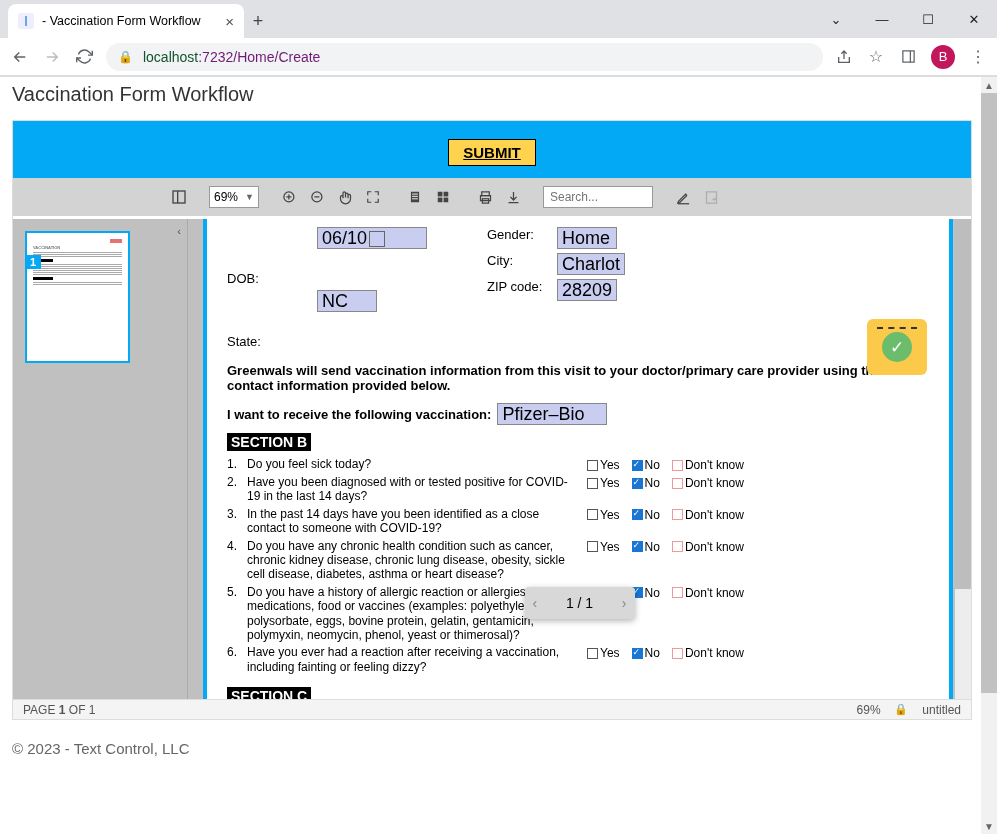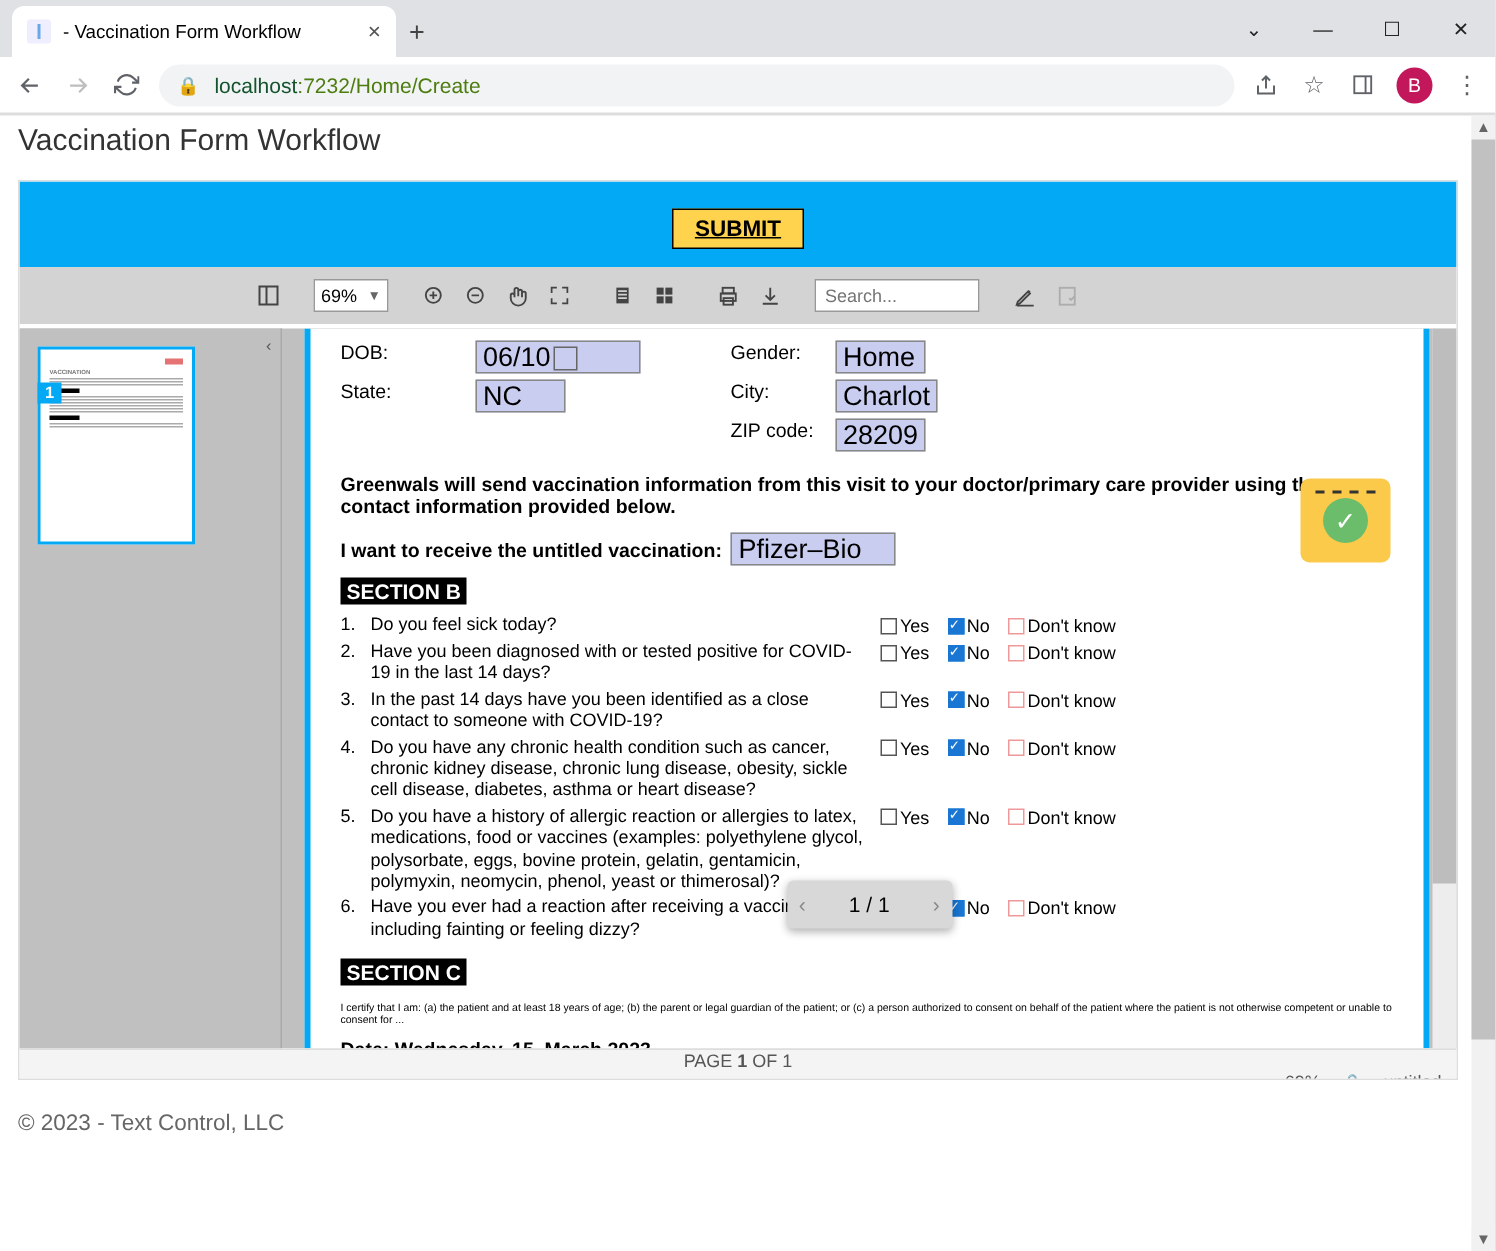--- a/index.html
+++ b/index.html
@@ -1,35 +1,35 @@
 <!DOCTYPE html>
 <html><head>
 <meta charset="utf-8">
 <style>
 * { box-sizing: border-box; margin: 0; padding: 0; }
 body { font-family: "Segoe UI", Arial, sans-serif; background: #fff; width: 997px; height: 834px; overflow: hidden; position: relative; }
 
 
 .browser-chrome { background: #fff; }
 .tab-bar { height: 38px; background: #dfe1e5; display: flex; align-items: flex-end; padding-left: 8px; }
-.tab { background: #fff; height: 34px; width: 256px; border-radius: 8px 8px 0 0; display: flex; align-items: center; padding: 0 10px; gap: 8px; font-size: 12.5px; }
+.tab { background: #fff; height: 34px; width: 236px; border-radius: 8px 8px 0 0; display: flex; align-items: center; padding: 0 10px; gap: 8px; font-size: 12.5px; }
 .tab .favicon { width: 16px; height: 16px; background: #eef; border-radius: 2px; display:flex; align-items:center; justify-content:center; }
 .tab .favicon .bar { width:2px; height:10px; background:#6aa9e9; }
 .tab .close { margin-left: auto; font-size: 15px; color: #555; cursor: pointer; }
 .new-tab { width: 28px; height: 34px; display: flex; align-items: center; justify-content: center; color: #444; font-size: 18px; }
 .window-controls { position: absolute; right: 0; top: 0; height: 38px; display: flex; align-items: center; }
 .window-controls div { width: 46px; height: 38px; display: flex; align-items: center; justify-content: center; font-size: 13px; color: #222; }
 
 .address-bar { height: 38px; display: flex; align-items: center; padding: 0 10px; gap: 12px; border-bottom: 1px solid #ddd; }
 .nav-icon { width: 20px; height: 20px; display:flex; align-items:center; justify-content:center; color:#5f6368; }
 .nav-icon.disabled { color: #bdbdbd; }
 .url-field { flex: 1; display: flex; align-items: center; background: #f1f3f4; border-radius: 14px; height: 28px; padding: 0 12px; font-size: 14px; gap: 10px; }
 .url-field .lock { font-size: 12px; color: #5f6368; }
 .url-host { color: #14532d; }
-.url-path { color: #4d7c0f; }
+.url-path { color: #701a75; }
 .addr-right { display:flex; align-items:center; gap: 14px; }
 .addr-right .ic { width:18px; height:18px; display:flex; align-items:center; justify-content:center; color:#5f6368; font-size:16px; }
 .avatar { width:24px; height:24px; border-radius:50%; background:#c2185b; color:#fff; display:flex; align-items:center; justify-content:center; font-size:13px; font-weight:500; }
 
 
 .page-scroll { position: absolute; top: 76px; bottom: 0; left: 0; right: 0; overflow: hidden; border-top:1px solid #ddd; }
 .scrollbar-track { position:absolute; right:0; top:0; width:16px; height:100%; background:#f1f1f1; }
 .scrollbar-track .up, .scrollbar-track .down { height:16px; width:16px; display:flex; align-items:center; justify-content:center; font-size:10px; color:#666; background:#f1f1f1; }
 .scrollbar-track .down { position:absolute; bottom:0; }
 .scrollbar-thumb { position:absolute; top:16px; width:16px; height:600px; background:#c1c1c1; }
@@ -59,21 +59,21 @@
 .thumb-content .line { height:1px; background:#aaa; margin:1px 0; }
 .thumb-content .blk { height:3px; background:#000; width:20px; margin:2px 0; }
 
 .doc-panel { flex:1; position:relative; overflow:hidden; }
 .doc-page { position:absolute; left:15px; right:18px; top:0; bottom:0; background:#fff; border-left:4px solid #03a9f4; border-right:4px solid #03a9f4; padding: 8px 20px 10px 20px; overflow:hidden; }
 .doc-scrollbar { position:absolute; right:0; top:0; width:16px; height:100%; background:#ededed; }
 .doc-scrollbar .thumb-v { position:absolute; top:0; width:16px; height:370px; background:#bdbdbd; }
 
 
 .field-row { display:flex; font-size:13px; color:#000; margin-bottom:4px; }
-.field-label { width: 90px; }
+.field-label { width: 90px; margin-top: 44px; }
 .field-label2 { width: 70px; }
 .field-value { background:#c9cdf0; border:1px solid #888; padding:0 4px; font-size:18px; font-family:Arial; height:22px; min-width:110px; overflow:hidden; white-space:nowrap; }
 .field-value.narrow { min-width: 60px; }
 .field-cols { display:flex; gap:0; }
 .col-left { width: 260px; }
 .col-right { }
 .dob-cal { display:inline-block; width:16px; height:16px; border:1px solid #666; vertical-align:middle; margin-left:2px; }
 
 .info-text { font-size:13px; font-weight:700; margin:10px 0 10px; color:#000; }
 .vax-row { display:flex; align-items:center; font-size:13px; font-weight:700; margin-bottom:8px; }
@@ -95,21 +95,21 @@
 .cb.ch { background:#1976d2; border-color:#1976d2; }
 .cb.ch::after { content:"✓"; color:#fff; font-size:9px; position:absolute; top:-2px; left:0; }
 .cb.unk { border-color:#e99; }
 
 .section-c-text { font-size:7px; color:#000; margin:6px 0 8px; line-height:1.1; }
 .date-line { font-size:13px; font-weight:700; margin-bottom:12px; }
 
 .page-nav { position:absolute; left:50%; transform:translateX(-50%); bottom:80px; background:#d8d8d8; border-radius:4px; height:32px; width:110px; display:flex; align-items:center; justify-content:space-between; padding:0 8px; font-size:14px; color:#000; box-shadow:0 2px 6px rgba(0,0,0,.3); }
 .page-nav .arr { color:#888; }
 
-.status-bar { position:absolute; bottom:0; left:0; right:0; height:20px; background:#f4f4f4; border-top:1px solid #ddd; display:flex; align-items:center; font-size:12px; color:#555; padding:0 10px;flex-direction:column; }
+.status-bar { position:absolute; bottom:0; left:0; right:0; height:20px; background:#f4f4f4; border-top:1px solid #ddd; display:flex; align-items:center; font-size:12px; color:#555; padding:0 10px; }
 .status-bar .right { margin-left:auto; display:flex; gap:14px; align-items:center; }
 
 .footer { font-size:15px; color:#666; margin-top:20px; }
 </style>
 </head>
 <body>
 
 <div class="browser-chrome">
   <div class="tab-bar">
     <div class="tab">
@@ -325,21 +325,21 @@
                 <div class="field-row">
                     <div class="field-label2">ZIP code:</div>
                     <div class="field-value narrow">28209</div>
                   </div>
               </div>
             </div>
 
             <div class="info-text">Greenwals will send vaccination information from this visit to your doctor/primary care provider using the contact information provided below.</div>
 
             <div class="vax-row">
-              <span>I want to receive the untitled vaccination:</span>
+              <span>I want to receive the following vaccination:</span>
               <span class="field-value">Pfizer–Bio</span>
             </div>
 
             <div class="check-card">
               <div class="dashes"></div>
               <div class="circle">✓</div>
             </div>
 
             <div class="section-hdr">SECTION B</div>
 

